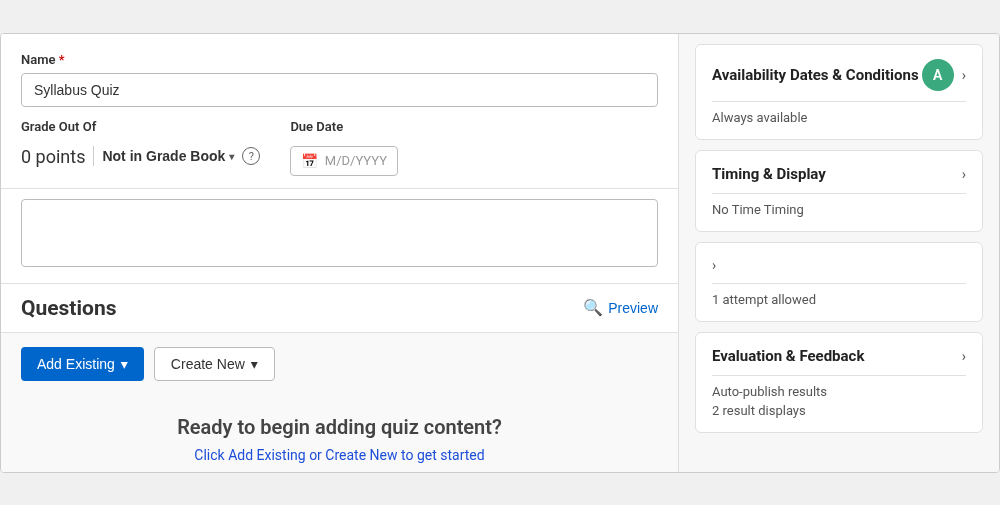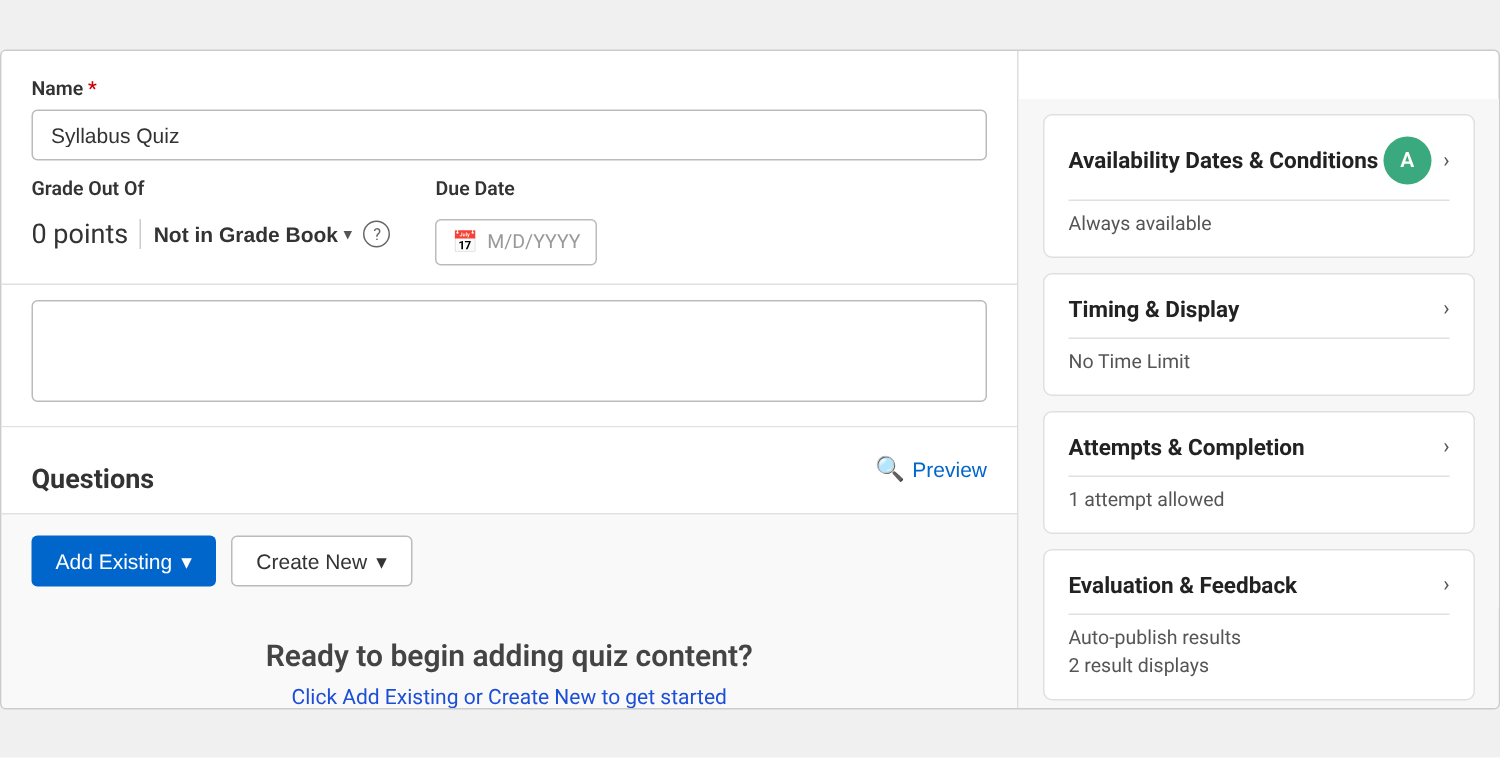--- a/index.html
+++ b/index.html
@@ -153,24 +153,23 @@
     }
     .questions-header {
       display: flex;
       align-items: center;
       justify-content: space-between;
       padding: 12px 20px;
       background: #fff;
       border-bottom: 1px solid #e0e0e0;
     }
     .questions-title {
-      font-size: 18px;
+      font-size: 21px;
       font-weight: 700;
       color: #333;
-      margin-top: 12px;
     }
     .preview-btn {
       display: flex;
       align-items: center;
       gap: 5px;
       background: none;
       border: none;
       cursor: pointer;
       color: #0066cc;
       font-size: 14px;
@@ -228,21 +227,20 @@
       font-size: 14px;
       color: #1d4ed8;
     }
     
     .right-panel {
       width: 320px;
       background: #f7f7f7;
       display: flex;
       flex-direction: column;
       overflow-y: auto;
-      margin-top: 32px;
     }
     .right-panel-inner {
       padding: 10px 16px;
     }
     .section-card {
       background: #fff;
       border: 1px solid #e0e0e0;
       border-radius: 6px;
       margin-bottom: 10px;
       padding: 14px 16px;
@@ -373,26 +371,25 @@
         <div class="section-divider"></div>
         <div class="section-card-value">Always available</div>
       </div>
 
       <div class="section-card">
         <div class="section-card-header">
           <span class="section-card-title">Timing &amp; Display</span>
           <span class="section-card-arrow">›</span>
         </div>
         <div class="section-divider"></div>
-        <div class="section-card-value">No Time Limit</div>
+        <div class="section-card-value">No Time Timing</div>
       </div>
 
       <div class="section-card">
         <div class="section-card-header">
-          <span class="section-card-title">Attempts &amp; Completion</span>
           <span class="section-card-arrow">›</span>
         </div>
         <div class="section-divider"></div>
         <div class="section-card-value">1 attempt allowed</div>
       </div>
 
       <div class="section-card">
         <div class="section-card-header">
           <span class="section-card-title">Evaluation &amp; Feedback</span>
           <span class="section-card-arrow">›</span>

